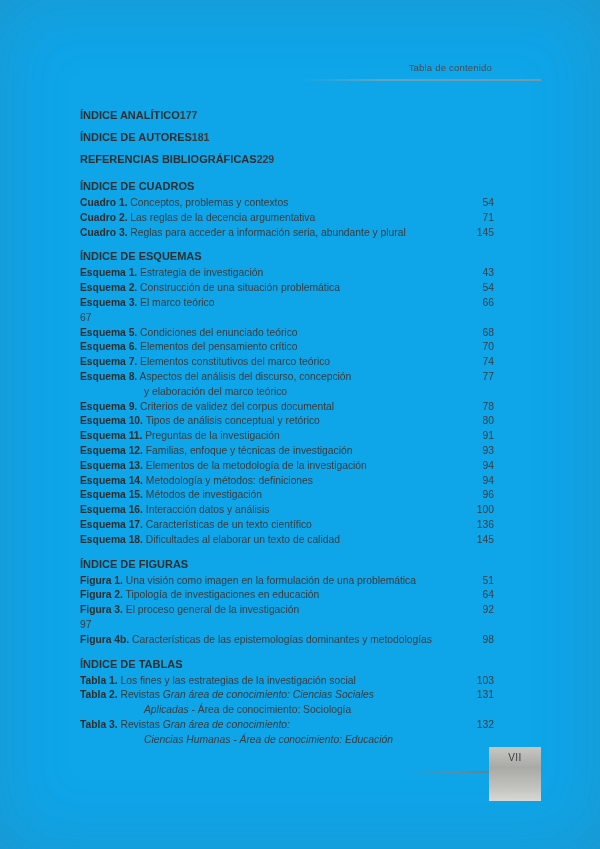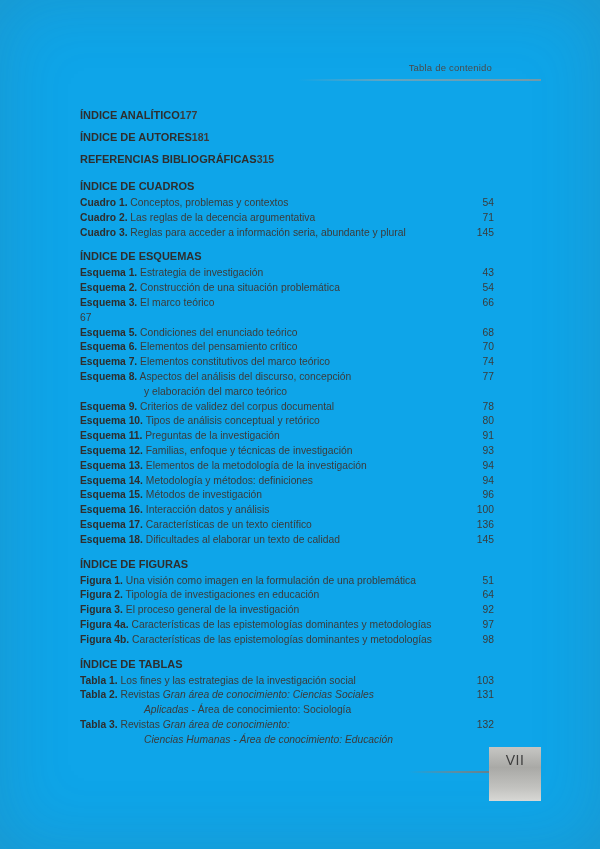--- a/index.html
+++ b/index.html
@@ -64,21 +64,21 @@
   }
   .footer-box{
     position:absolute;
     top:747px;left:489px;width:52px;height:54px;
     background:linear-gradient(180deg,#c6c6c3 0%,#a9a9a6 38%,#c2c2bf 75%,#d8d8d5 100%);
   }
   .folio{
     position:absolute;
     top:5px;left:0;width:100%;
     text-align:center;
-    font-size:14px;color:#3d3d3d;letter-spacing:.5px;
+    font-size:10px;color:#3d3d3d;letter-spacing:.5px;
   }
 </style>
 </head>
 <body>
 
 <div class="page">
 
   <span class="header-label">Tabla de contenido</span>
   <div class="header-rule"></div>
 
@@ -87,21 +87,21 @@
         <div class="toc-top-entry">
           <span class="t">ÍNDICE ANALÍTICO</span>
           <span class="pg">177</span>
         </div>
         <div class="toc-top-entry">
           <span class="t">ÍNDICE DE AUTORES</span>
           <span class="pg">181</span>
         </div>
         <div class="toc-top-entry">
           <span class="t">REFERENCIAS BIBLIOGRÁFICAS</span>
-          <span class="pg">315</span>
+          <span class="pg">229</span>
         </div>
       </div>
     <div id="sections">
         <section class="toc-section">
           <div class="sec-heading">ÍNDICE DE CUADROS</div>
           <div class="entry">
             <div class="erow">
               <span class="etxt"><b class="elab">Cuadro 1.</b><span class="seg"> Conceptos, problemas y contextos</span></span>
               <span class="pg">54</span>
             </div>
@@ -245,21 +245,20 @@
             </div>
           </div>
           <div class="entry">
             <div class="erow">
               <span class="etxt"><b class="elab">Figura 3.</b><span class="seg"> El proceso general de la investigación</span></span>
               <span class="pg">92</span>
             </div>
           </div>
           <div class="entry">
             <div class="erow">
-              <span class="etxt"><b class="elab">Figura 4a.</b><span class="seg"> Características de las epistemologías dominantes y metodologías</span></span>
               <span class="pg">97</span>
             </div>
           </div>
           <div class="entry">
             <div class="erow">
               <span class="etxt"><b class="elab">Figura 4b.</b><span class="seg"> Características de las epistemologías dominantes y metodologías</span></span>
               <span class="pg">98</span>
             </div>
           </div>
         </section>

